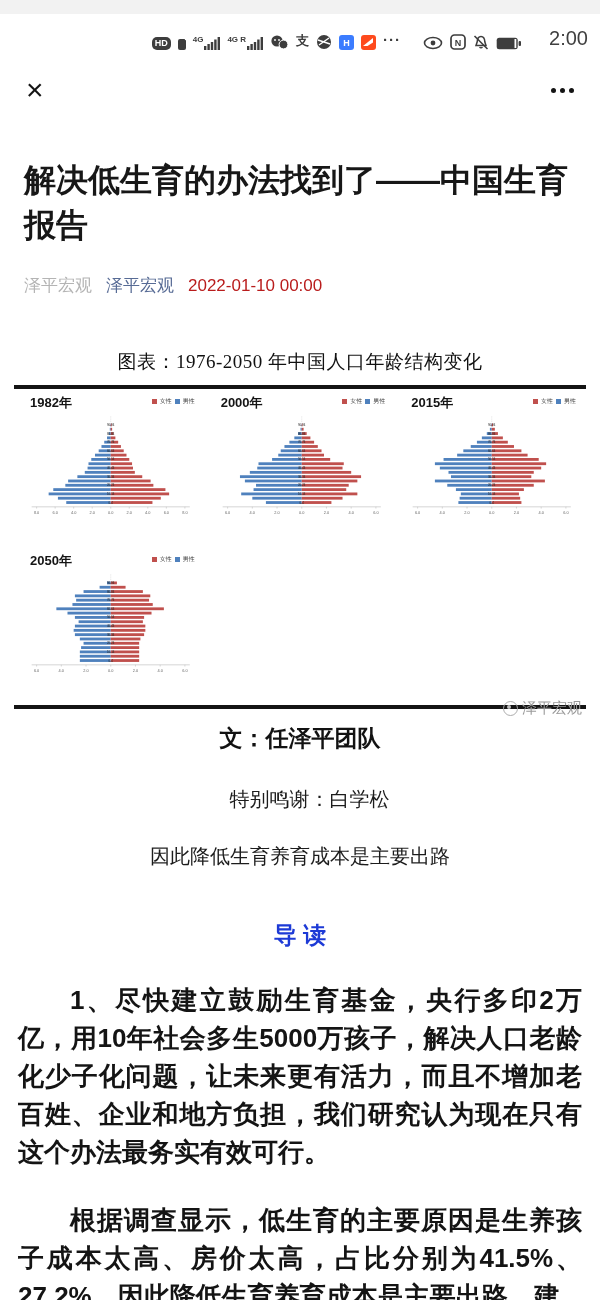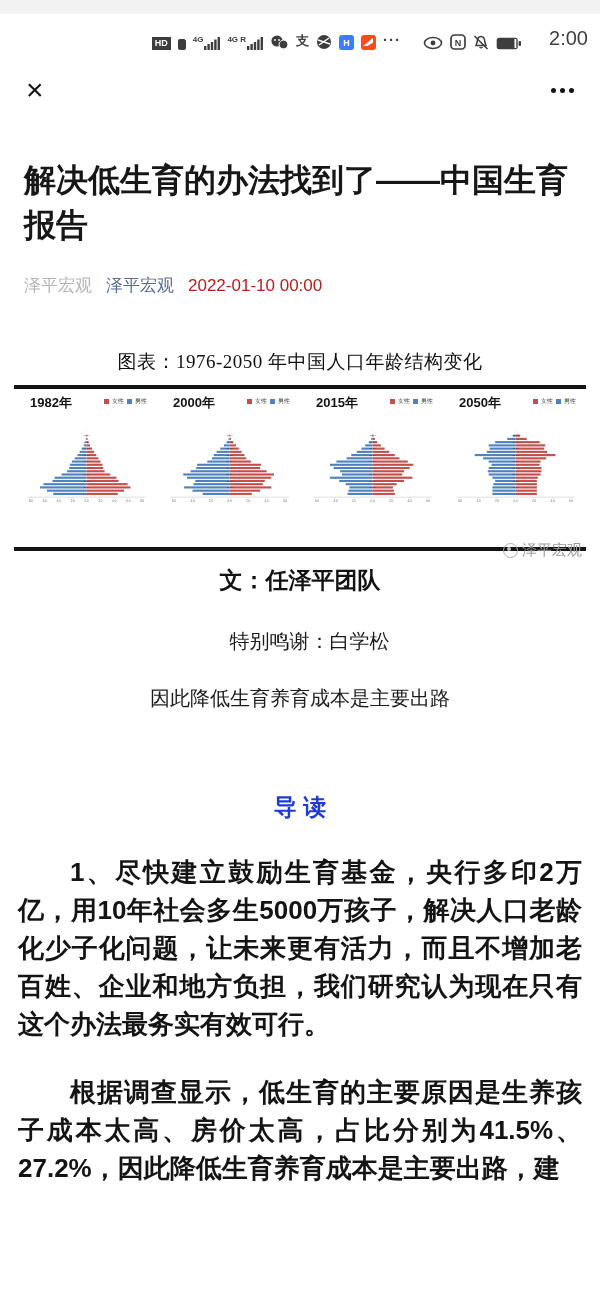--- a/index.html
+++ b/index.html
@@ -4,21 +4,21 @@
 <style>
   * { box-sizing: border-box; margin: 0; padding: 0; }
   html,body { width:600px; height:1300px; overflow:hidden; background:#fff;
               font-family:"Liberation Sans", sans-serif; color:#161616; }
 
   
   .status-bar { height:58px; display:flex; align-items:flex-end; justify-content:flex-end;
                 gap:7px; padding:0 12px 8px 0; background:linear-gradient(#f2f2f2 0 14px, #ffffff 14px); }
   .sb-item { display:flex; align-items:center; color:#3d3d3d; }
   .hd-badge { background:#3d3d3d; color:#fff; font-size:9px; font-weight:bold;
-              border-radius:0; padding:1px 3px; line-height:11px; }
+              border-radius:5px; padding:1px 3px; line-height:11px; }
   .sim { width:8px; height:11px; background:#3d3d3d; border-radius:2px 2px 2px 2px; position:relative; }
   .sim::after { content:""; position:absolute; right:-1px; top:-1px; border:2px solid #fff;
                 border-left:none; border-bottom:none; }
   .net-group { display:flex; align-items:flex-end; gap:1px; }
   .net-label { font-size:8px; font-weight:bold; line-height:8px; transform:translateY(-6px); }
   .badge { width:15px; height:15px; border-radius:3px; display:flex; align-items:center;
            justify-content:center; color:#fff; font-size:9px; font-weight:bold; }
   .alipay-glyph { font-size:13px; font-weight:bold; color:#3d3d3d; }
   .sb-dots { font-size:15px; letter-spacing:1px; font-weight:bold; transform:translateY(-2px); }
   .time { font-size:20px; color:#3f3f3f; margin-left:20px; }
@@ -35,21 +35,21 @@
   .byline { display:flex; gap:14px; margin:26px 24px 0; font-size:17px; align-items:center; }
   .byline .src { color:#b4b4b4; }
   .byline .account { color:#576b95; }
   .byline .date { color:#b91c1c; }
 
   
   .figure { margin:44px 14px 0; }
   .chart-title { text-align:center; font-family:"Liberation Serif", serif; font-size:19px;
                  color:#111; padding:8px 0 10px; letter-spacing:0.5px; }
   .rule { height:4px; background:#141414; }
-  .chart-grid { display:grid; grid-template-columns:1fr 1fr 1fr 1fr; }
+  .chart-grid { display:grid; grid-template-columns:1fr 1fr 1fr; }
   .quad { position:relative; height:158px; }
   .q-year { position:absolute; left:16px; top:5px; font-size:13px; font-weight:700; color:#141414; }
   .q-legend { position:absolute; right:10px; top:8px; display:flex; align-items:center; gap:3px;
               font-size:6px; color:#444; }
   .q-legend .sw { width:5px; height:5px; display:inline-block; }
   .quad svg { width:100%; height:100%; display:block; }
 
   .source-row { position:relative; padding:8px 6px 0 22px; }
   .source-text { font-family:"Liberation Serif", serif; font-style:italic; font-size:18px;
                  color:#1d1d1d; letter-spacing:1px; }
@@ -58,21 +58,21 @@
   .wm-logo { width:15px; height:15px; border:1.5px solid #adadad; border-radius:50%; position:relative; }
   .wm-logo::after { content:""; position:absolute; left:3px; top:3px; width:4px; height:4px;
                     border-radius:50%; background:#bdbdbd; }
 
   
   .author-line { text-align:center; font-size:23px; font-weight:700; color:#121212; margin-top:6px; }
   .thanks-line { text-align:center; font-size:20px; color:#1c1c1c; margin-top:32px;padding-left:19px; }
   .contrib-line { text-align:center; font-size:20px; color:#1c1c1c; margin-top:30px; }
 
   
-  .section-heading { text-align:center; font-size:23px; font-weight:700; color:#1d3ad6; margin-top:80px; }
+  .section-heading { text-align:center; font-size:23px; font-weight:700; color:#1d3ad6; margin-top:50px; }
   .body-p { margin:30px 18px 0; font-size:26px; line-height:38px; font-weight:700;
             text-align:justify; text-indent:2em; color:#141414; }
 </style>
 </head>
 <body>
 
 <div class="status-bar">
   <span class="sb-item hd-badge">HD</span>
   <span class="sb-item">
       <span class="sim"></span>

